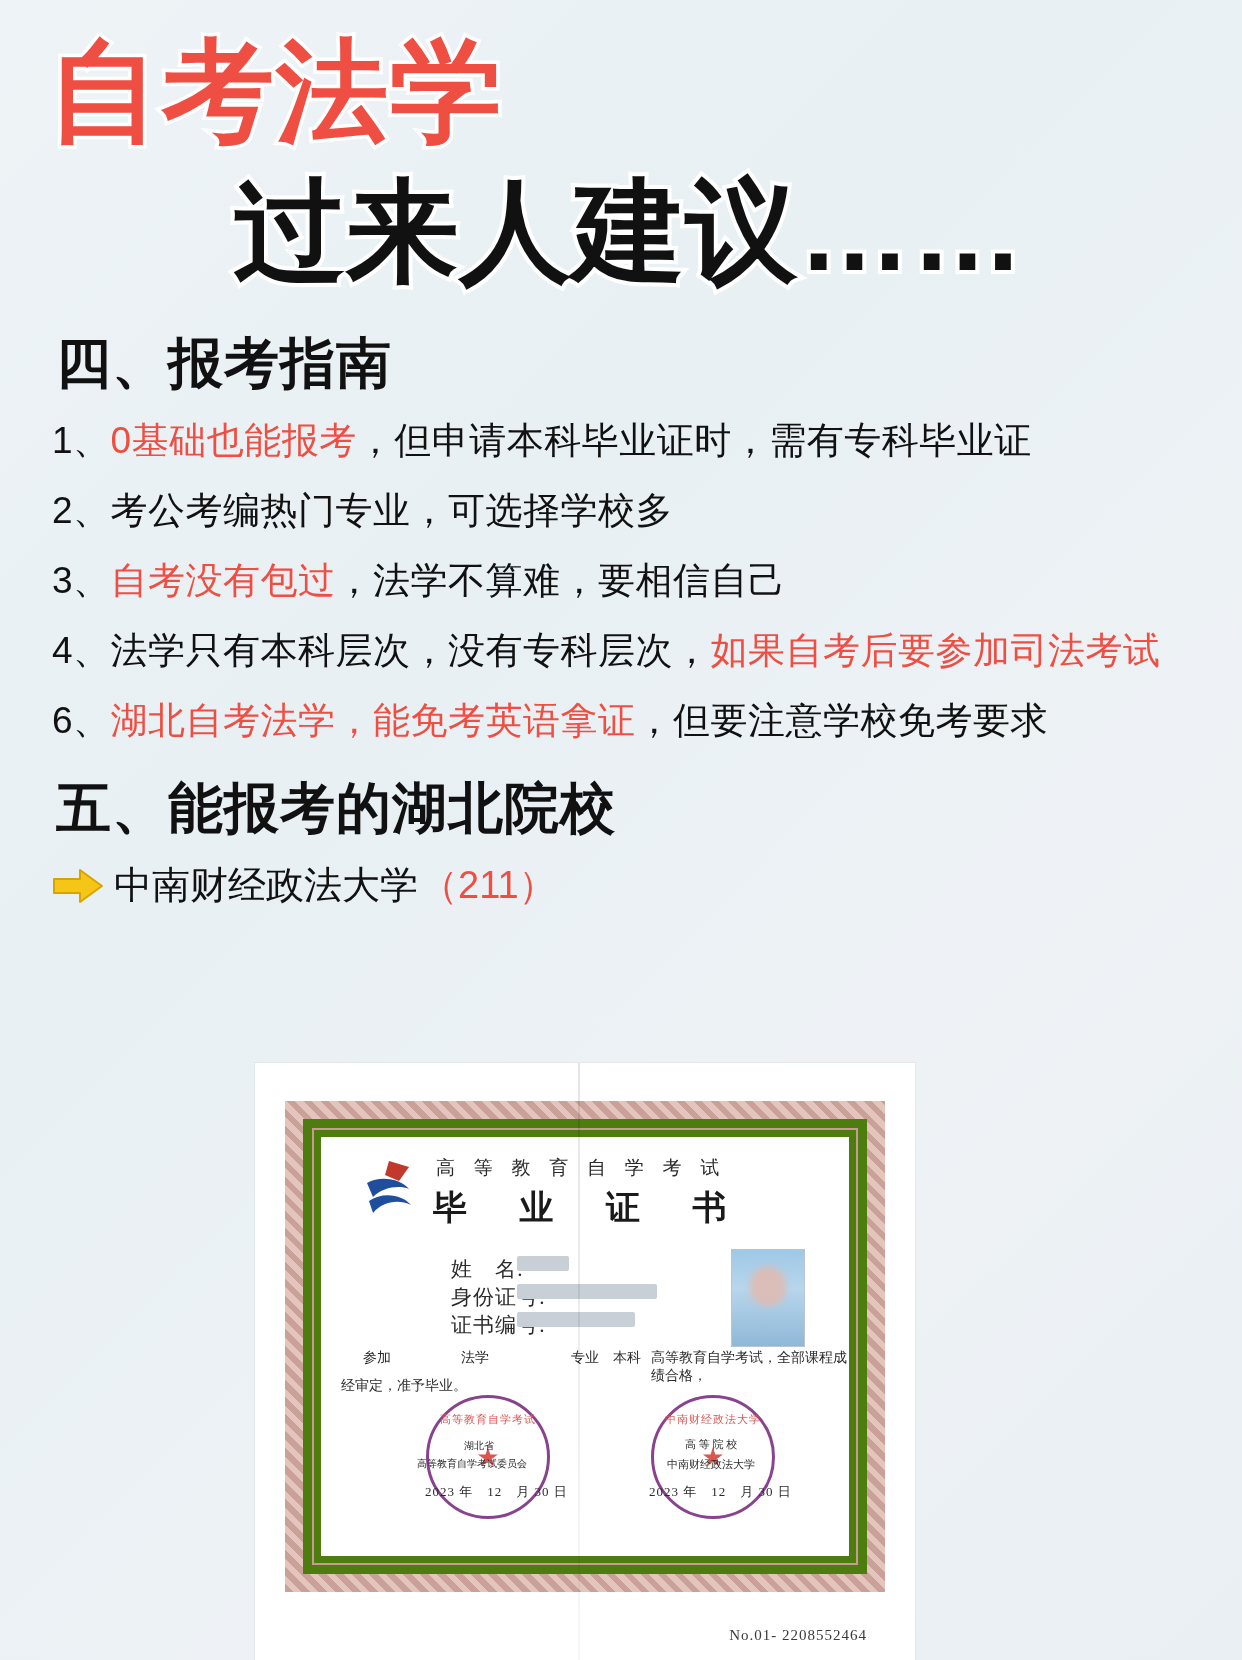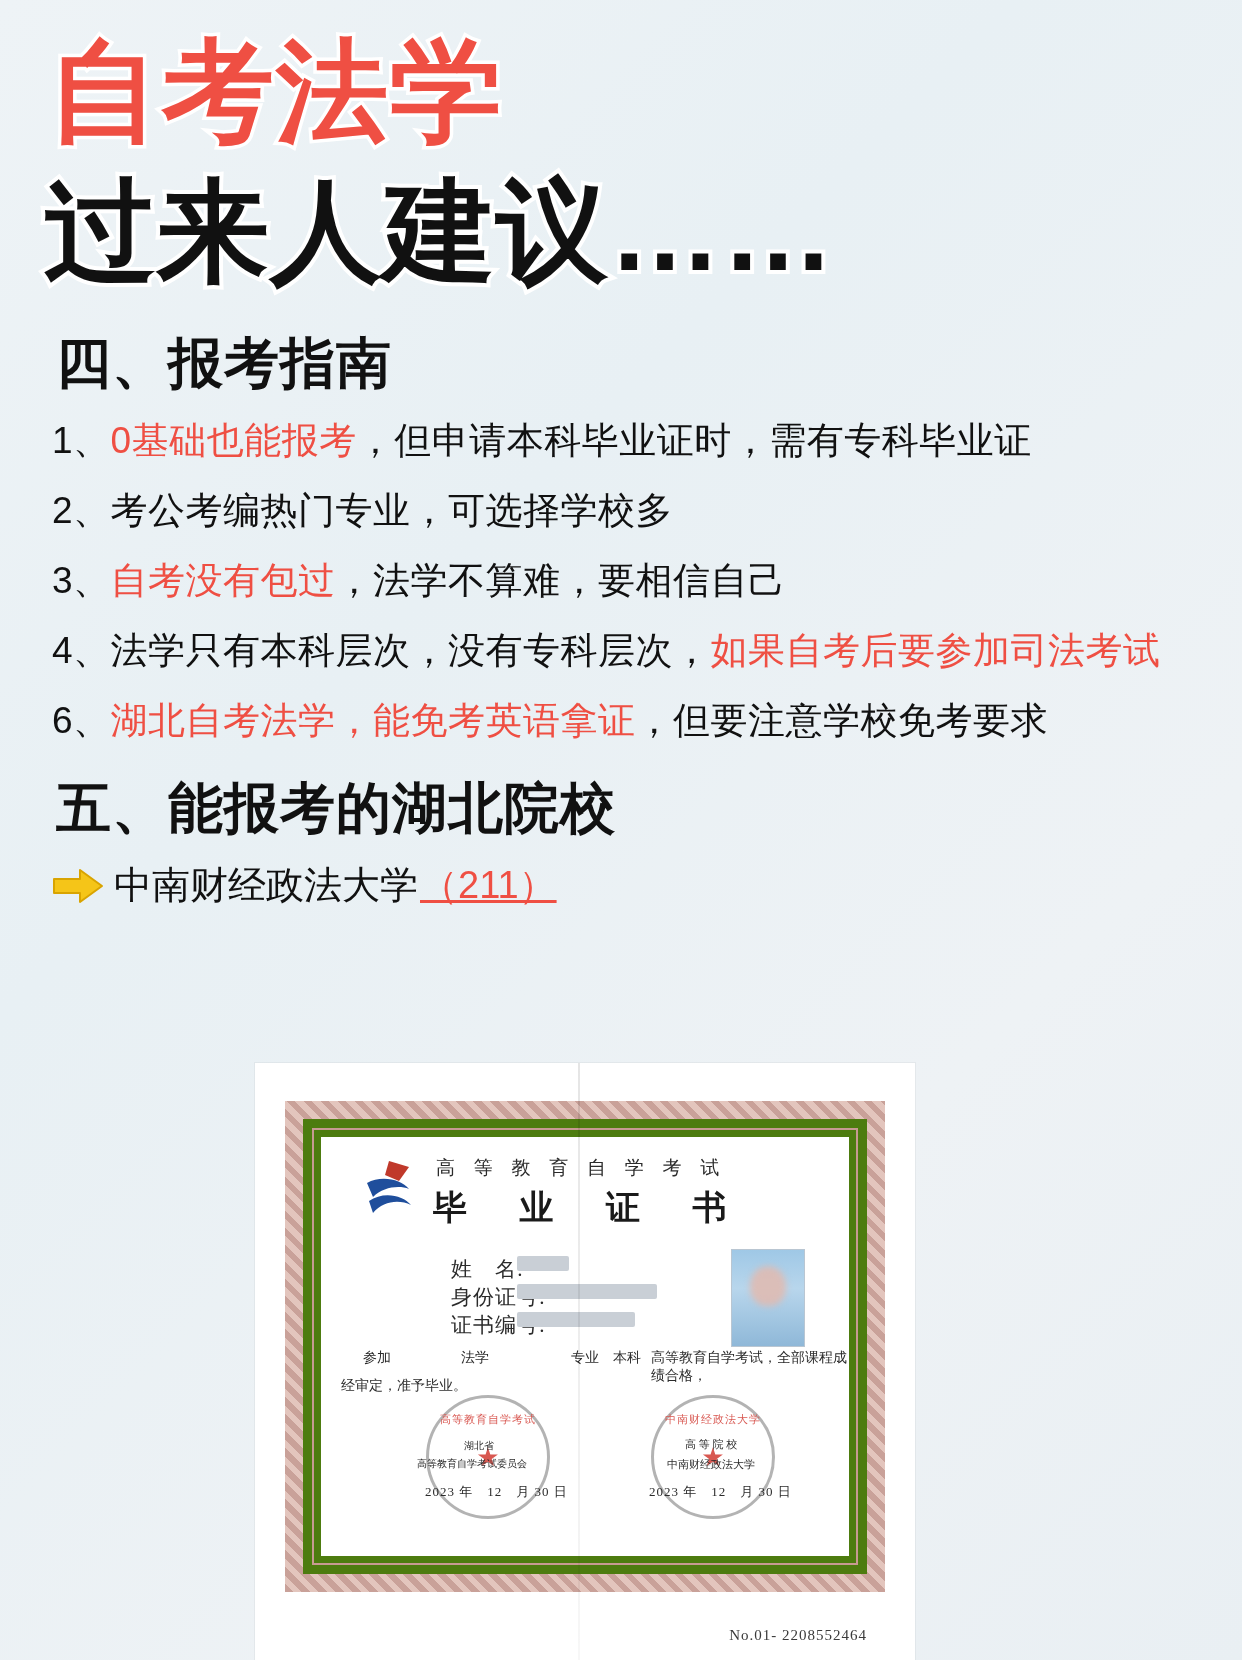--- a/index.html
+++ b/index.html
@@ -35,20 +35,21 @@
   }
   .headline-2 {
     font-size: 112px;
     font-weight: bold;
     color: #111111;
     letter-spacing: 1px;
     line-height: 1.22;
     margin: 6px 0 0 16px;
     -webkit-text-stroke: 8px #ffffff;
     paint-order: stroke fill;
+    text-align: center;
   }
 
   
   .section-title {
     font-size: 55px;
     font-weight: bold;
     color: #111111;
     margin: 26px 0 8px 28px;
     letter-spacing: 1px;
   }
@@ -84,21 +85,20 @@
   .arrow-icon {
     width: 52px;
     height: 38px;
     margin-right: 10px;
     flex: 0 0 auto;
     display: block;
   }
   .school-code {
     color: #ef4f43;
     margin-left: 2px;
-    text-decoration: underline;
   }
 
   
   .cert-wrap {
     position: absolute;
     left: 255px;
     top: 1063px;
     width: 660px;
     height: 597px;
     background: #ffffff;
@@ -198,21 +198,21 @@
     position: absolute;
     font-size: 14px;
     color: #2b2b2b;
     font-family: "Liberation Serif", serif;
   }
 
   .seal {
     position: absolute;
     width: 118px;
     height: 118px;
-    border: 3px solid #a3a3a3;
+    border: 3px solid #701a75;
     border-radius: 50%;
     color: #d0342c;
     opacity: 0.82;
   }
   .seal .star {
     position: absolute;
     left: 50%;
     top: 50%;
     transform: translate(-50%,-50%);
     font-size: 26px;

